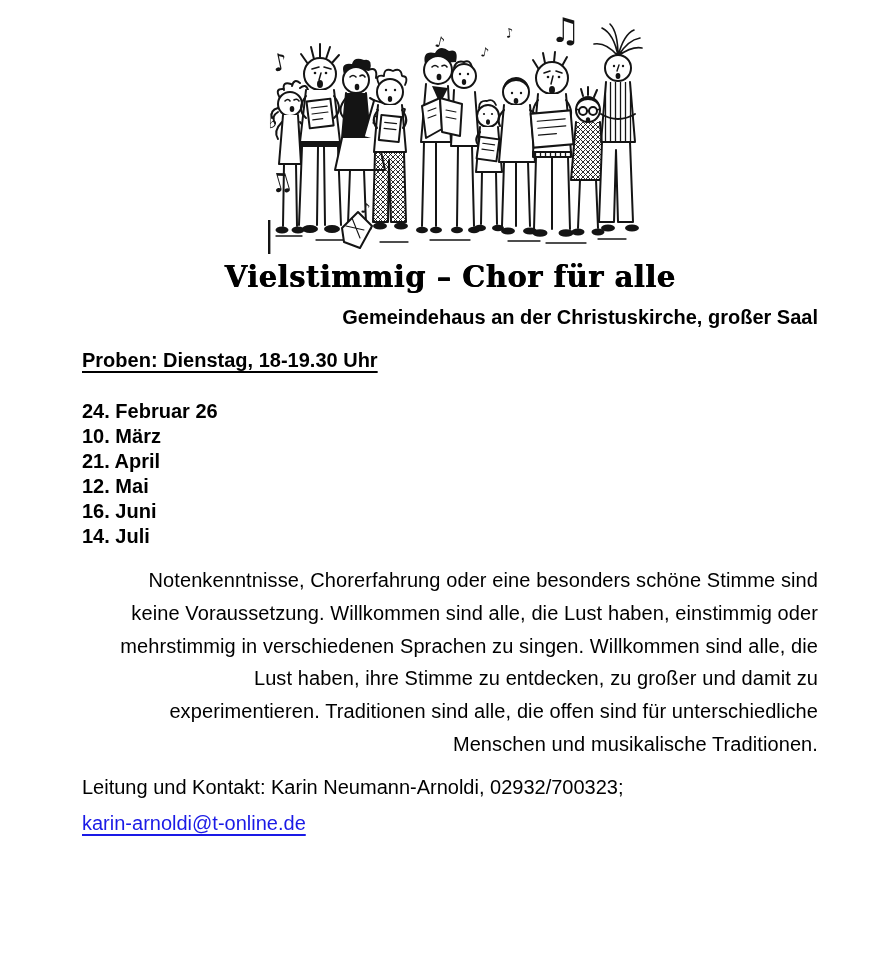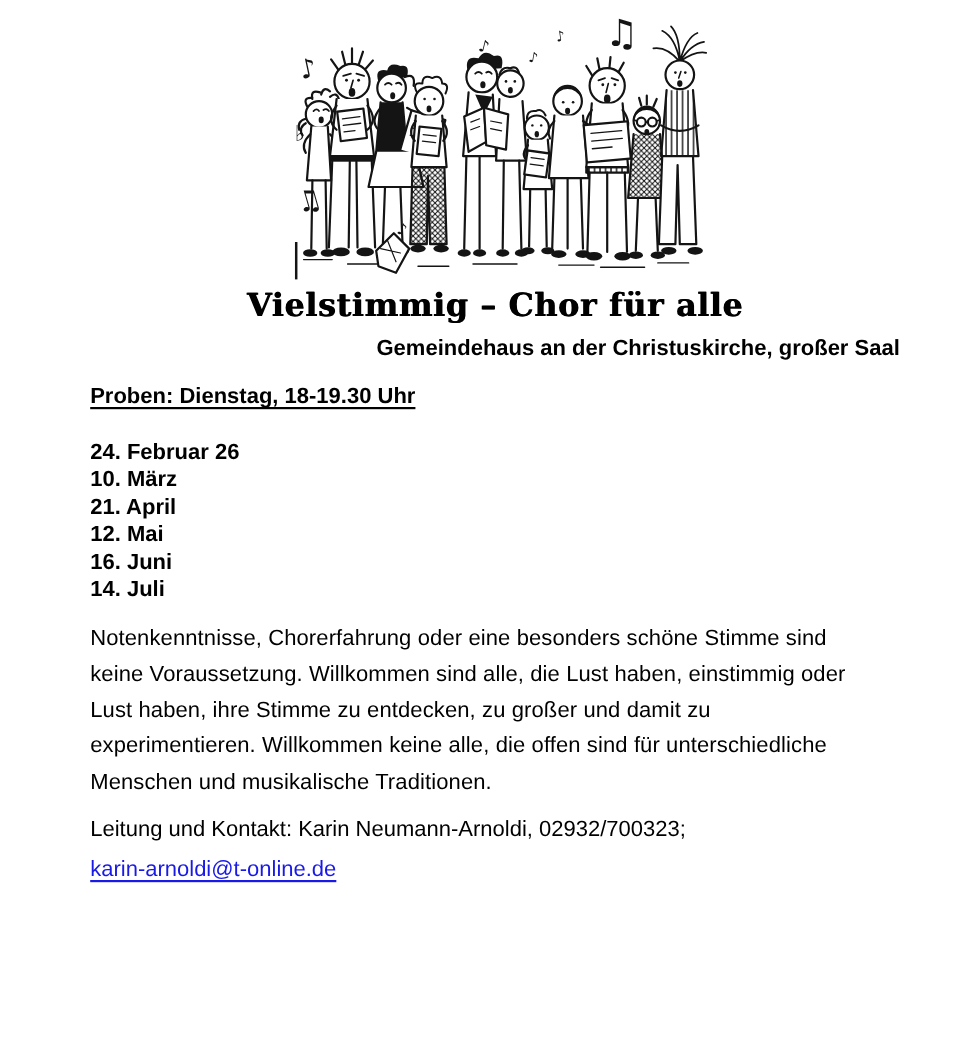--- a/index.html
+++ b/index.html
@@ -54,20 +54,21 @@
     font-weight: 700;
     font-size: 20px;
     line-height: 25px;
   }
   .date.first { margin-top: 26px; }
   .para {
     margin-top: 15px;
     font-size: 20px;
     line-height: 32.8px;
     letter-spacing: 0.1px;
+    text-align: right;
   }
   .contact {
     margin-top: 14px;
     font-size: 20px;
     line-height: 25px;
   }
   .email-row { margin-top: 11px; }
   a.email {
     font-size: 20px;
     line-height: 25px;
@@ -301,22 +302,23 @@
   <div class="date first">24. Februar 26</div>
   <div class="date">10. März</div>
   <div class="date">21. April</div>
   <div class="date">12. Mai</div>
   <div class="date">16. Juni</div>
   <div class="date">14. Juli</div>
 
   <div class="para">
     <div>Notenkenntnisse, Chorerfahrung oder eine besonders schöne Stimme sind</div>
     <div>keine Voraussetzung. Willkommen sind alle, die Lust haben, einstimmig oder</div>
+    <div>mehrstimmig in verschiedenen Sprachen zu singen. Willkommen sind alle, die</div>
     <div>Lust haben, ihre Stimme zu entdecken, zu großer und damit zu</div>
-    <div>experimentieren. Willkommen keine alle, die offen sind für unterschiedliche</div>
+    <div>experimentieren. Traditionen sind alle, die offen sind für unterschiedliche</div>
     <div>Menschen und musikalische Traditionen.</div>
   </div>
 
   <div class="contact">Leitung und Kontakt: Karin Neumann-Arnoldi, 02932/700323;</div>
 
   <div class="email-row">
     <a class="email">karin-arnoldi@t-online.de</a>
   </div>
 
 </div>

